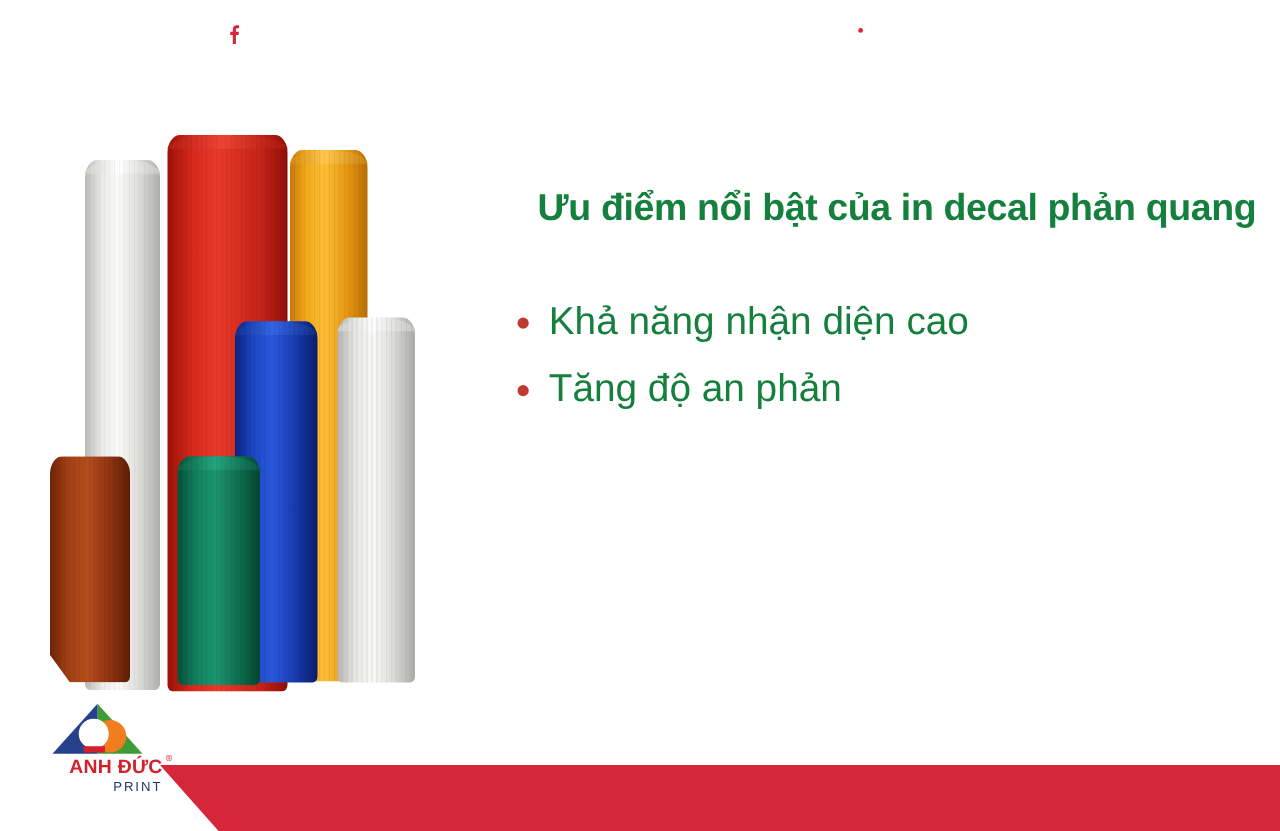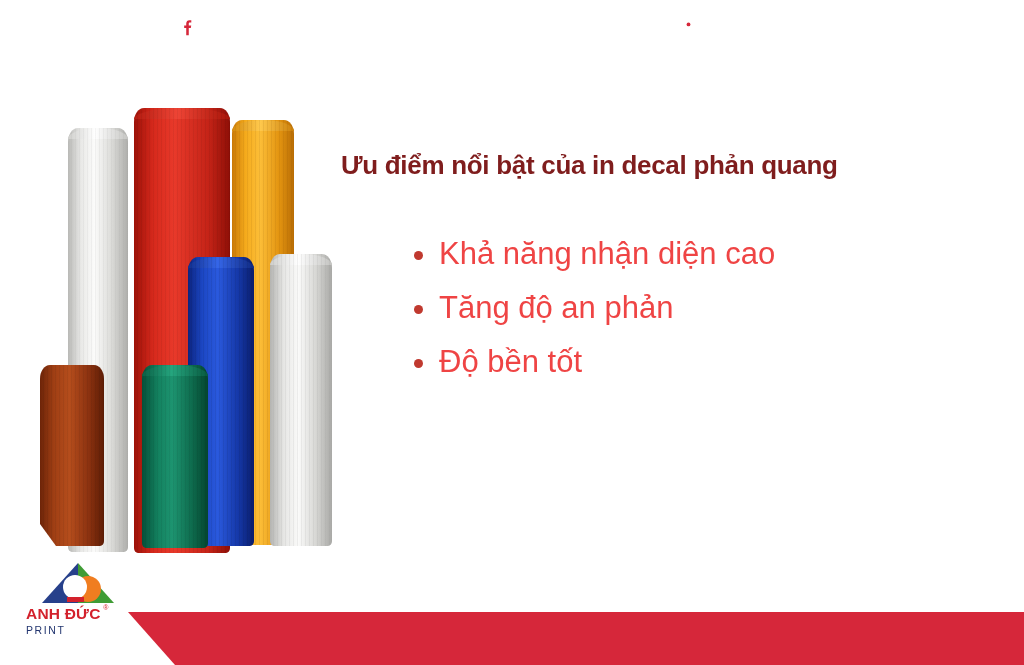--- a/index.html
+++ b/index.html
@@ -45,56 +45,57 @@
   }
 
   
   #content {
     position: absolute;
     left: 335px;
     top: 150px;
     width: 670px;
   }
   #title {
-    color: #7f1d1d;
-    font-size: 26px;
+    color: #15803d;
+    font-size: 30px;
     font-weight: bold;
     letter-spacing: -0.3px;
     white-space: nowrap;
     margin: 0 0 46px 6px;
+    text-align: right;
   }
   #bullets {
     list-style: none;
     margin: 0;
     padding: 0 0 0 104px;
   }
   #bullets li {
     position: relative;
-    color: #ef4444;
+    color: #15803d;
     font-size: 31px;
     line-height: 54px;
     white-space: nowrap;
   }
   #bullets li .dot {
     position: absolute;
     left: -25px;
     top: 24px;
     width: 9px;
     height: 9px;
     border-radius: 50%;
     background: #c0392f;
   }
 
   
   #logo {
     position: absolute;
     left: 26px;
     top: 562px;
     width: 104px;
-    text-align: left;
+    text-align: right;
   }
   #logo-mark {
     width: 74px;
     height: 42px;
     margin: 0 auto;
     display: block;
   }
   #logo-name {
     position: relative;
     display: inline-block;
@@ -213,24 +214,20 @@
     <h1 id="title">Ưu điểm nổi bật của in decal phản quang</h1>
     <ul id="bullets">
       <li>
         <span class="dot"></span>
         <span>Khả năng nhận diện cao</span>
       </li>
       <li>
         <span class="dot"></span>
         <span>Tăng độ an phản</span>
       </li>
-      <li>
-        <span class="dot"></span>
-        <span>Độ bền tốt</span>
-      </li>
     </ul>
   </div>
 
   <div id="logo">
     <svg id="logo-mark" viewBox="0 0 74 42">
       <polygon points="37,1 73,41 37,41" fill="#3f9c35"></polygon>
       <polygon points="37,1 37,41 1,41" fill="#27408b"></polygon>
       <circle cx="47" cy="27" r="13" fill="#f07d20"></circle>
       <circle cx="34" cy="25" r="12" fill="#ffffff"></circle>
       <rect x="26" y="35" width="17" height="5" fill="#d3212c"></rect>

